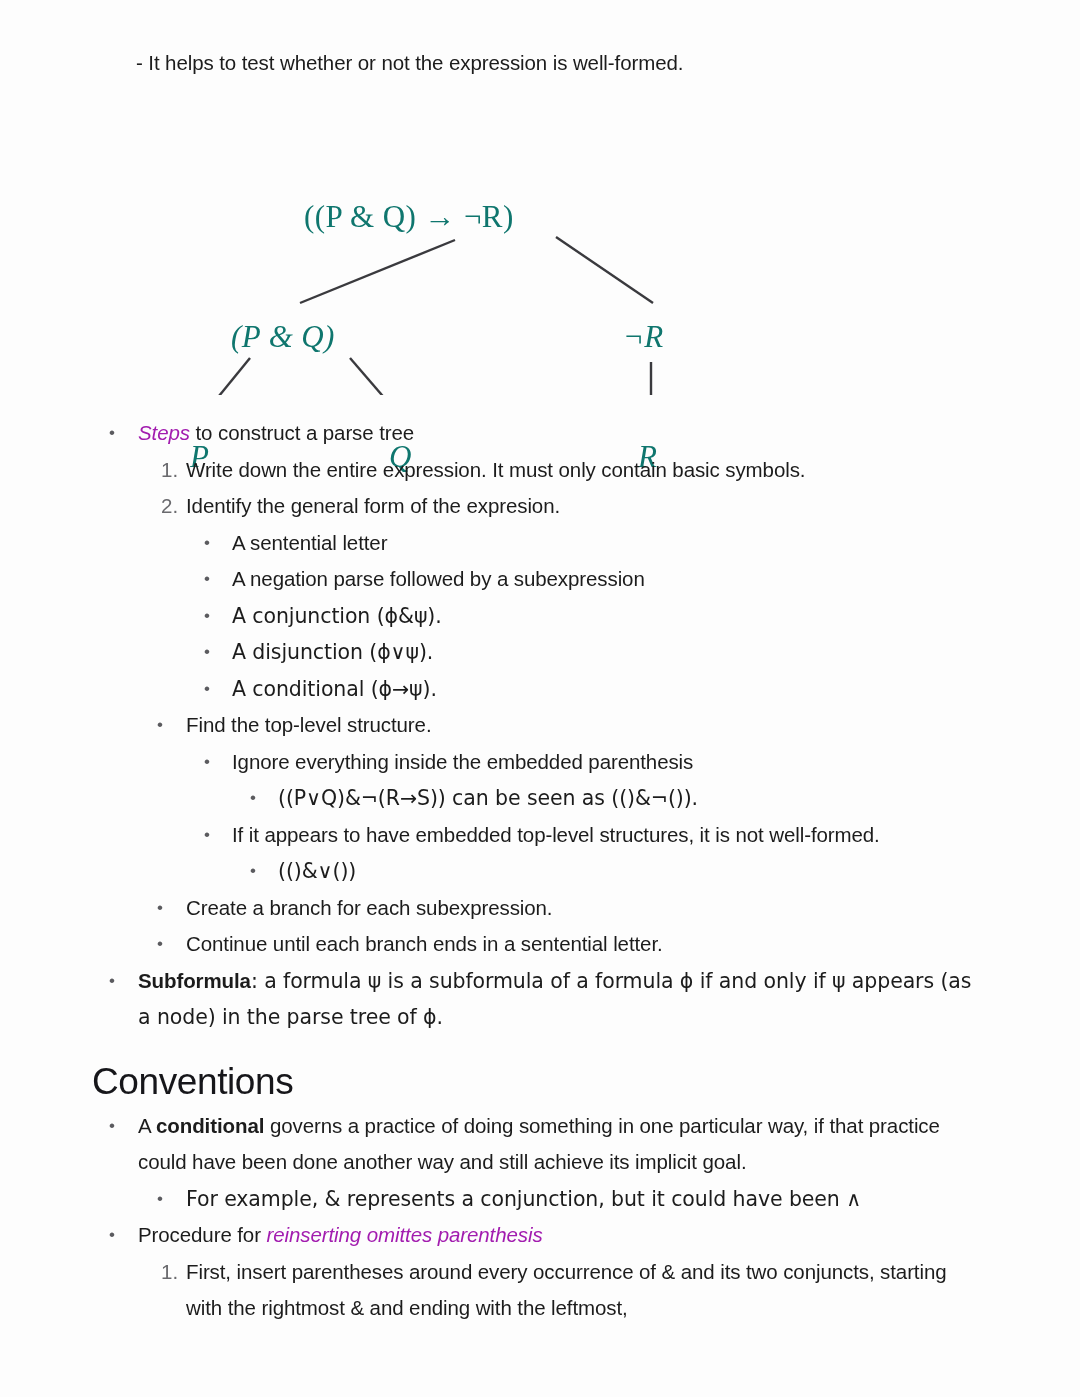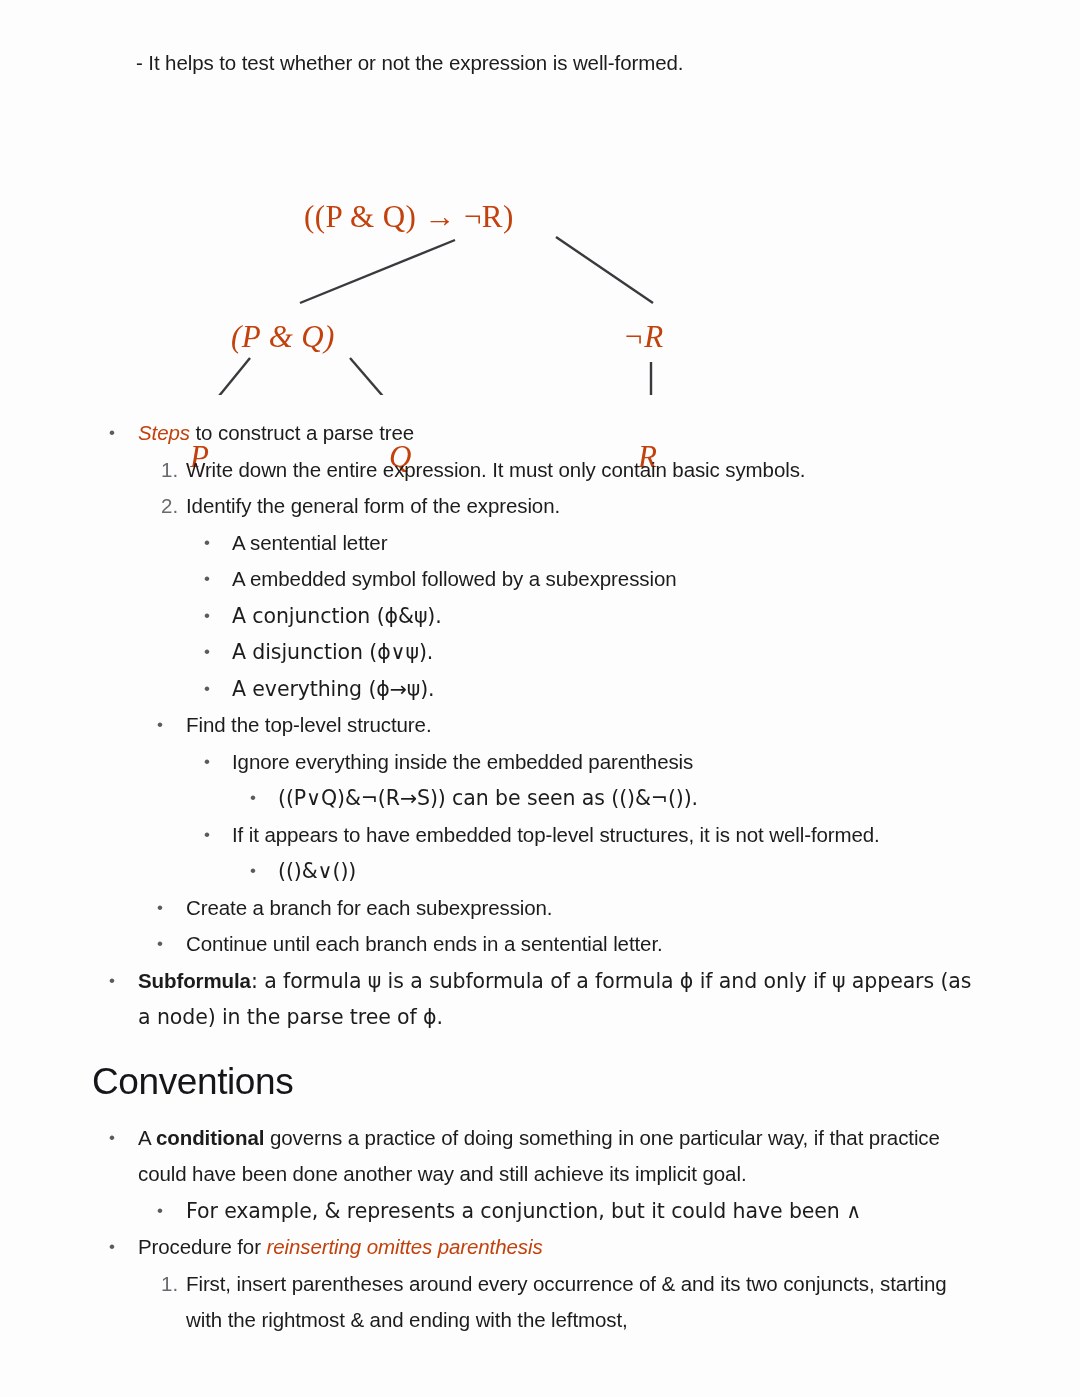--- a/index.html
+++ b/index.html
@@ -45,21 +45,21 @@
   .tree-svg {
     position: absolute;
     left: 0;
     top: 0;
   }
   .tree-node {
     position: absolute;
     font-family: "Liberation Serif", serif;
     font-style: italic;
     font-size: 31px;
-    color: #c2410c;
+    color: #0f766e;
     white-space: nowrap;
     letter-spacing: 0.4px;
   }
   .tree-node .paren,
   .tree-node .op {
     font-style: normal;
   }
   .tree-node.node-root  { left: 304px; top: 104px; }
   .tree-node.node-pq    { left: 231px; top: 224px; }
   .tree-node.node-notr  { left: 623px; top: 224px; }
@@ -113,35 +113,35 @@
   .l2 { padding-left: 232px; }
   .l2 > .bullet { left: 204px; }
 
   .l3 { padding-left: 278px; }
   .l3 > .bullet { left: 250px; }
 
   .l1b { padding-left: 186px; }
   .l1b > .bullet { left: 157px; }
 
   .bold { font-weight: bold; text-align: right; }
-  .ital { font-style: italic; color: #c2410c; }
+  .ital { font-style: italic; color: #a21caf; }
 
   .sym { font-family: "DejaVu Sans", sans-serif; }
 
   
   .section-heading {
     position: relative;
     font-size: 37px;
     font-weight: 300;
     line-height: 48px;
     color: #16161a;
     letter-spacing: -0.4px;
     padding-left: 92px;
     margin-top: 22px;
-    margin-bottom: 14px;
+    margin-bottom: 2px;
   }
 </style>
 </head>
 <body>
 
 <div class="page">
 
   <div class="intro-line">- It helps to test whether or not the expression is well-formed.</div>
 
   <div class="tree-figure">
@@ -180,36 +180,36 @@
         <span>Identify the general form of the expresion.</span>
       </li>
 
       <li class="item l2">
         <span class="bullet">•</span>
         <span>A sentential letter</span>
       </li>
 
       <li class="item l2">
         <span class="bullet">•</span>
-        <span>A embedded symbol followed by a subexpression</span>
+        <span>A negation parse followed by a subexpression</span>
       </li>
 
       <li class="item l2">
         <span class="bullet">•</span>
         <span class="sym">A conjunction (ϕ&amp;ψ).</span>
       </li>
 
       <li class="item l2">
         <span class="bullet">•</span>
         <span class="sym">A disjunction (ϕ∨ψ).</span>
       </li>
 
       <li class="item l2">
         <span class="bullet">•</span>
-        <span class="sym">A everything (ϕ→ψ).</span>
+        <span class="sym">A conditional (ϕ→ψ).</span>
       </li>
 
       <li class="item l1b">
         <span class="bullet">•</span>
         <span>Find the top-level structure.</span>
       </li>
 
       <li class="item l2">
         <span class="bullet">•</span>
         <span>Ignore everything inside the embedded parenthesis</span>

